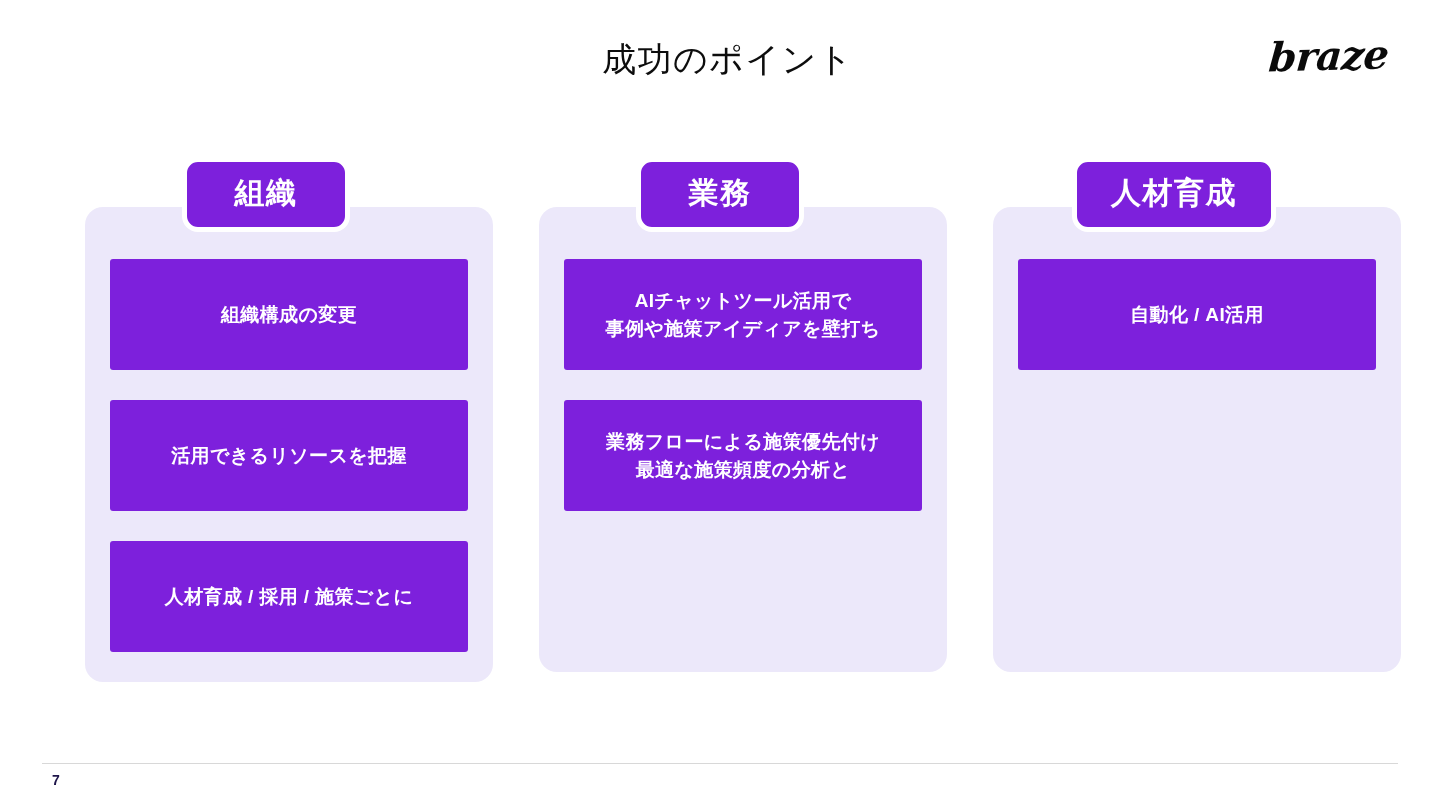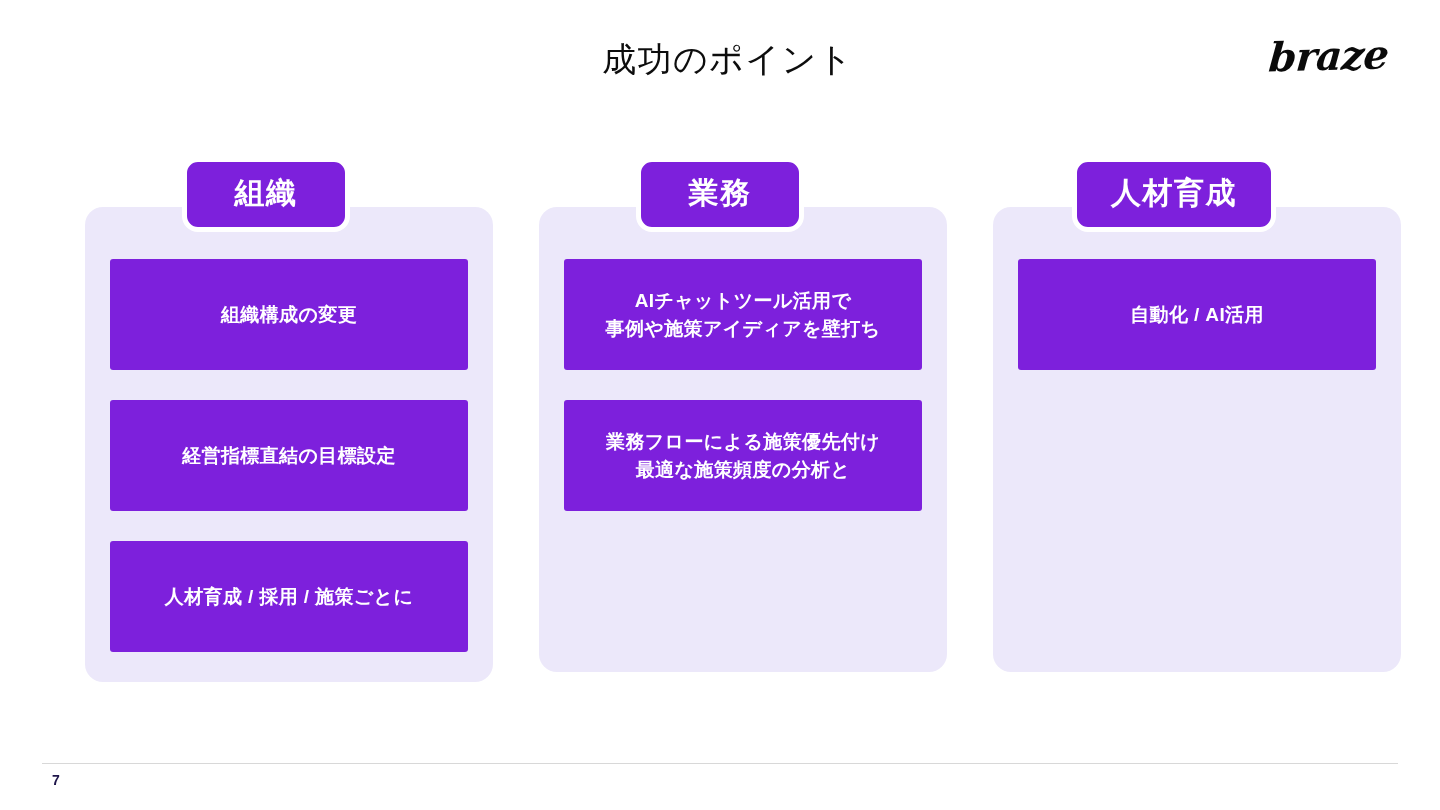--- a/index.html
+++ b/index.html
@@ -150,21 +150,21 @@
     <div class="column">
       <div class="column-header">組織</div>
       <div class="column-panel">
         <div class="card">
           <span>
             <span class="card-line">組織構成の変更</span>
           </span>
         </div>
         <div class="card">
           <span>
-            <span class="card-line">経営指標直結の目標設定</span>
+            <span class="card-line">活用できるリソースを把握</span>
           </span>
         </div>
         <div class="card">
           <span>
             <span class="card-line">人材育成 / 採用 / 施策ごとに</span>
           </span>
         </div>
       </div>
     </div>
 

